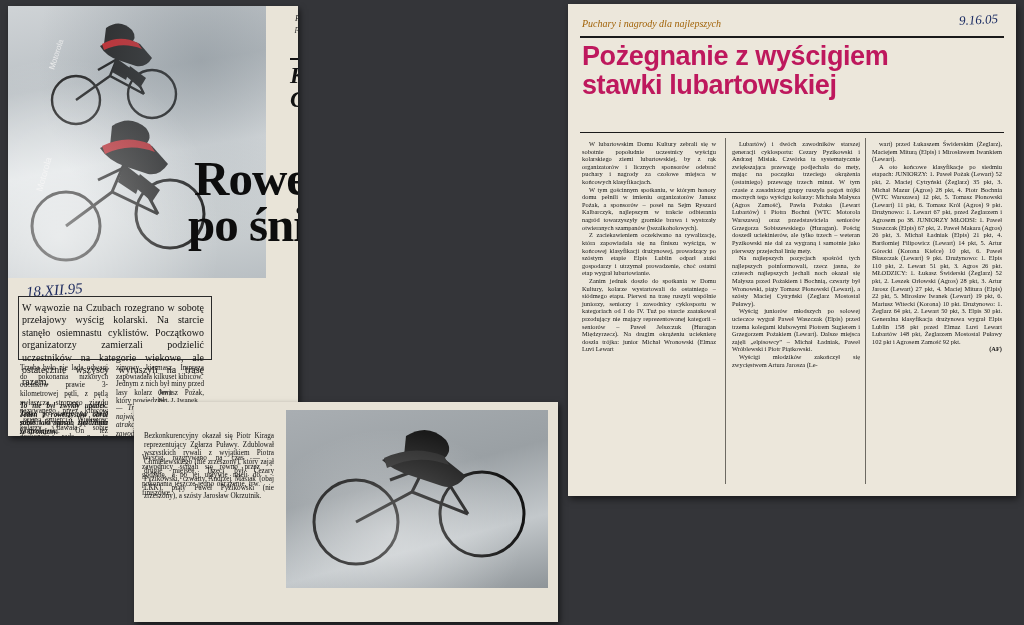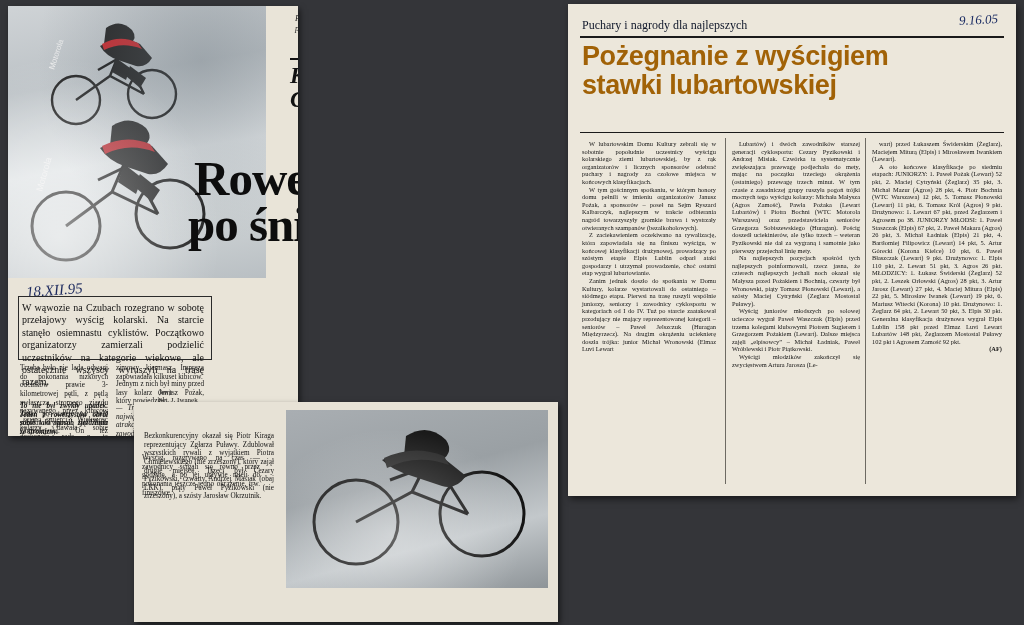--- a/index.html
+++ b/index.html
@@ -94,31 +94,31 @@
   }
   
   .clip-right{
     position:absolute;left:568px;top:4px;width:448px;height:492px;
     background:#ece7db;
     box-shadow:2px 3px 7px rgba(0,0,0,.55);
     overflow:hidden;
   }
   .r-kicker{
     position:absolute;left:14px;top:14px;
-    font-size:12px;color:#0f172a;
+    font-style:italic;font-size:10px;color:#a16207;
   }
   .r-date{
     position:absolute;right:18px;top:8px;
     font-family:"Liberation Serif",serif;font-style:italic;font-size:13px;color:#1b2c63;
     transform:rotate(-3deg);
   }
   .r-head{
     position:absolute;left:14px;top:38px;width:420px;
     font-family:"Liberation Sans",sans-serif;font-weight:bold;
-    font-size:27px;line-height:1.06;color:#a16207;letter-spacing:-.4px;
+    font-size:27px;line-height:1.06;color:#be185d;letter-spacing:-.4px;
   }
   .r-head .l2{display:block;}
   .rcol{
     position:absolute;font-size:6.4px;line-height:1.19;color:#141414;text-align:justify;
     hyphens:auto;
   }
   .rcol .indent{text-indent:7px;display:block;}
   .rule{position:absolute;background:#1a1a1a;height:1px;}
   .vrule{position:absolute;background:#6d6a62;width:1px;}
 </style>

